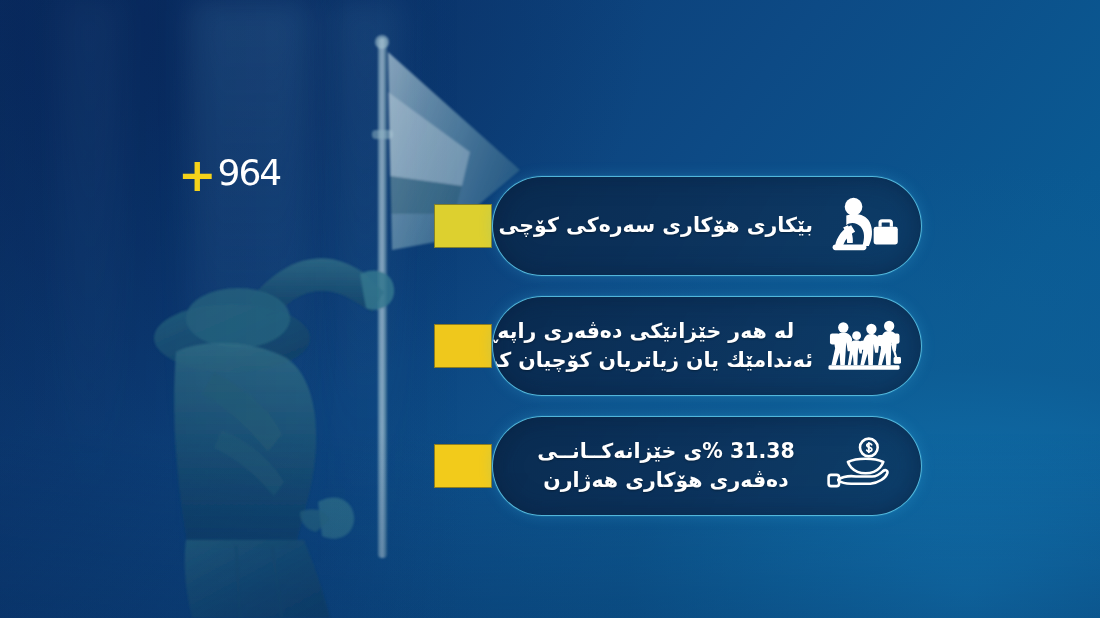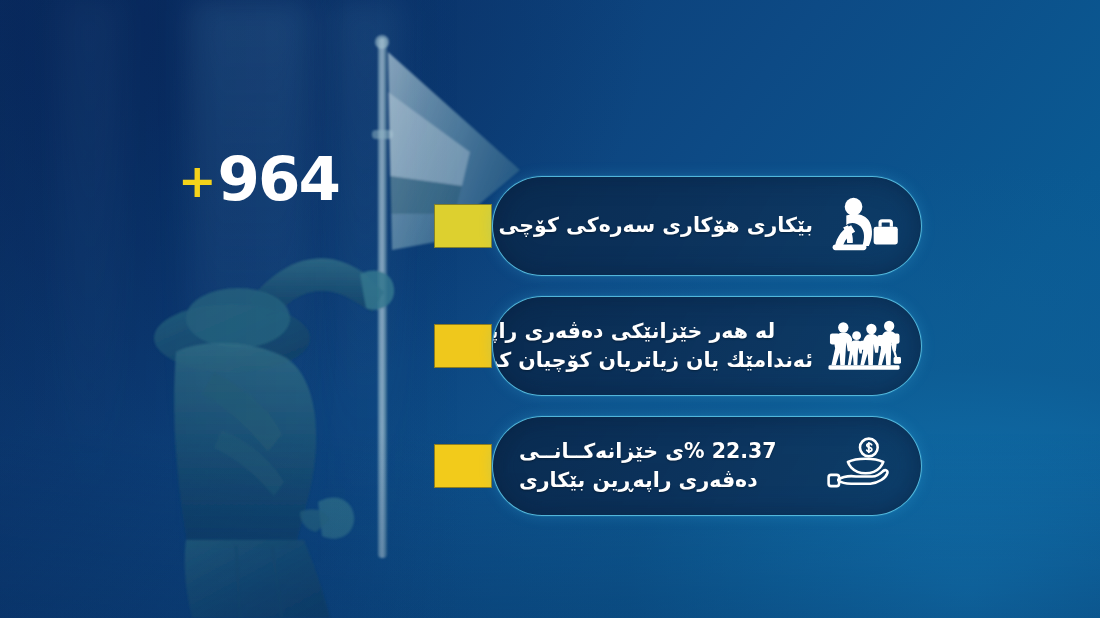--- a/index.html
+++ b/index.html
@@ -60,22 +60,22 @@
     user-select:none;
   }
   .logo .plus {
     color:#f4d21a;
     font-size:46px; line-height:1;
     font-weight:900;
     margin-top:4px;
   }
   .logo .num {
     color:#ffffff;
-    font-size:61px; line-height:1;
-    font-weight:700;
+    font-size:36px; line-height:1;
+    font-weight:400;
     letter-spacing:-2px;
   }
 
   
   .cards {
     position:absolute; left:482px; top:176px;
     width:440px;
   }
   .card-wrap {
     position:relative;
@@ -115,21 +115,21 @@
 
   .card-icon {
     flex:0 0 74px;
     width:74px; height:64px;
     display:flex; align-items:center; justify-content:center;
   }
   .card-icon svg { width:100%; height:100%; display:block; }
 
   .card-text {
     flex:1 1 auto;
-    text-align:left;
+    text-align:center;
     color:#ffffff;
     direction:rtl;
   }
   .card-text .line {
     display:block;
     font-size:20.5px;
     line-height:1.42;
     font-weight:600;
     white-space:nowrap;
     text-shadow:0 1px 2px rgba(0,0,0,.35);
@@ -298,20 +298,20 @@
                        C70 32, 66 46, 48 46 C30 46, 26 32, 26 32 Z"></path>
 
               <path d="M14 54 C20 50, 28 49, 36 50 L56 50 C62 50, 66 47, 70 43"></path>
               <path d="M70 43 C73 41, 76 43, 75 46 C73 52, 64 58, 54 59 L30 59 C24 59, 18 58, 14 55"></path>
 
               <rect x="2" y="48" width="13" height="14" rx="3"></rect>
             </g>
           </svg>
         </div>
         <div class="card-text">
-          <span class="line num">22.37 %ی خێزانەکــانــی</span>
-          <span class="line">دەڤەری راپەڕین بێکاری</span>
+          <span class="line num">31.38 %ی خێزانەکــانــی</span>
+          <span class="line">دەڤەری هۆکاری هەژارن</span>
         </div>
       </div>
     </div>
 
   </div>
 </div>
 
 </body></html>

